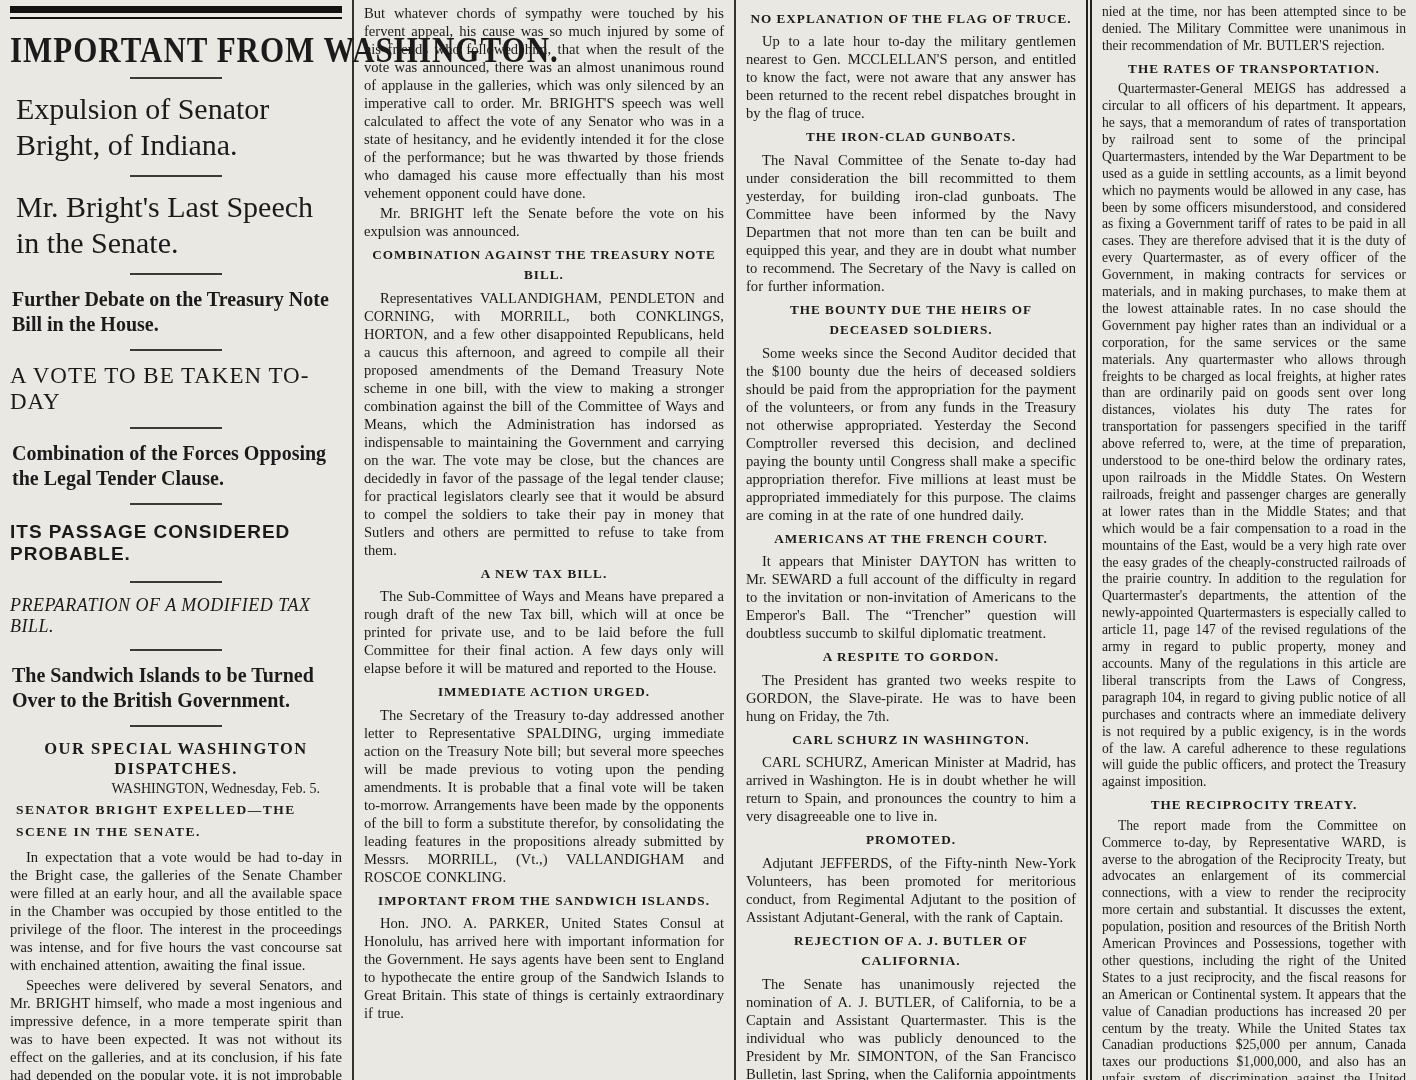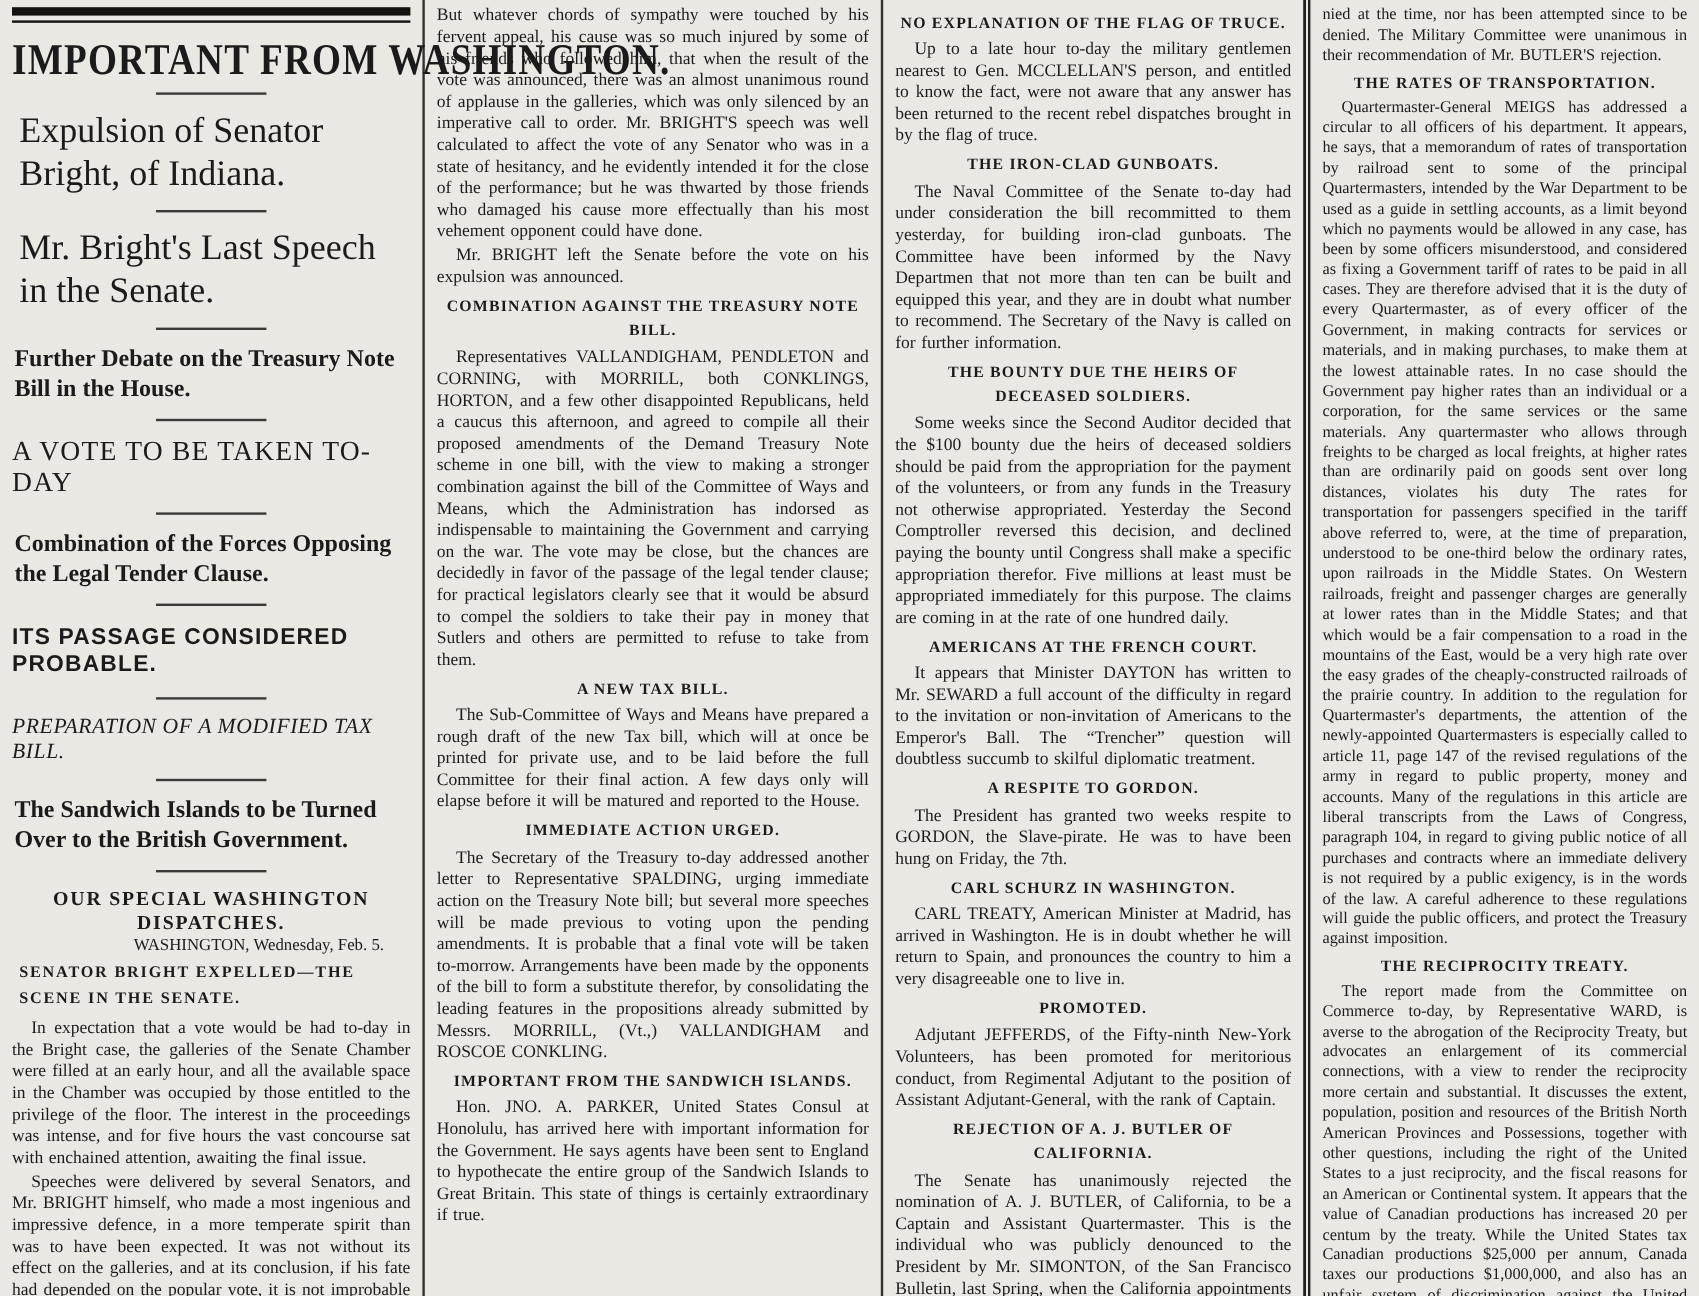--- a/index.html
+++ b/index.html
@@ -96,21 +96,21 @@
     <p class="para">Up to a late hour to-day the military gentlemen nearest to Gen. MCCLELLAN'S person, and entitled to know the fact, were not aware that any answer has been returned to the recent rebel dispatches brought in by the flag of truce.</p>
     <div class="art-head">THE IRON-CLAD GUNBOATS.</div>
     <p class="para">The Naval Committee of the Senate to-day had under consideration the bill recommitted to them yesterday, for building iron-clad gunboats. The Committee have been informed by the Navy Departmen that not more than ten can be built and equipped this year, and they are in doubt what number to recommend. The Secretary of the Navy is called on for further information.</p>
     <div class="art-head">THE BOUNTY DUE THE HEIRS OF DECEASED SOLDIERS.</div>
     <p class="para">Some weeks since the Second Auditor decided that the $100 bounty due the heirs of deceased soldiers should be paid from the appropriation for the payment of the volunteers, or from any funds in the Treasury not otherwise appropriated. Yesterday the Second Comptroller reversed this decision, and declined paying the bounty until Congress shall make a specific appropriation therefor. Five millions at least must be appropriated immediately for this purpose. The claims are coming in at the rate of one hundred daily.</p>
     <div class="art-head">AMERICANS AT THE FRENCH COURT.</div>
     <p class="para">It appears that Minister DAYTON has written to Mr. SEWARD a full account of the difficulty in regard to the invitation or non-invitation of Americans to the Emperor's Ball. The “Trencher” question will doubtless succumb to skilful diplomatic treatment.</p>
     <div class="art-head">A RESPITE TO GORDON.</div>
     <p class="para">The President has granted two weeks respite to GORDON, the Slave-pirate. He was to have been hung on Friday, the 7th.</p>
     <div class="art-head">CARL SCHURZ IN WASHINGTON.</div>
-    <p class="para">CARL TREATY, American Minister at Madrid, has arrived in Washington. He is in doubt whether he will return to Spain, and pronounces the country to him a very disagreeable one to live in.</p>
+    <p class="para">CARL SCHURZ, American Minister at Madrid, has arrived in Washington. He is in doubt whether he will return to Spain, and pronounces the country to him a very disagreeable one to live in.</p>
     <div class="art-head">PROMOTED.</div>
     <p class="para">Adjutant JEFFERDS, of the Fifty-ninth New-York Volunteers, has been promoted for meritorious conduct, from Regimental Adjutant to the position of Assistant Adjutant-General, with the rank of Captain.</p>
     <div class="art-head">REJECTION OF A. J. BUTLER OF CALIFORNIA.</div>
     <p class="para">The Senate has unanimously rejected the nomination of A. J. BUTLER, of California, to be a Captain and Assistant Quartermaster. This is the individual who was publicly denounced to the President by Mr. SIMONTON, of the San Francisco Bulletin, last Spring, when the California appointments were under consideration. The action of the Senate may well be claimed as a thorough vindication of the statement then made to the Executive, and which was not de-</p>
   </div>
 
   <div class="vrule heavy"></div>
 
   <div class="col col-4">
     <p class="para cont">nied at the time, nor has been attempted since to be denied. The Military Committee were unanimous in their recommendation of Mr. BUTLER'S rejection.</p>

